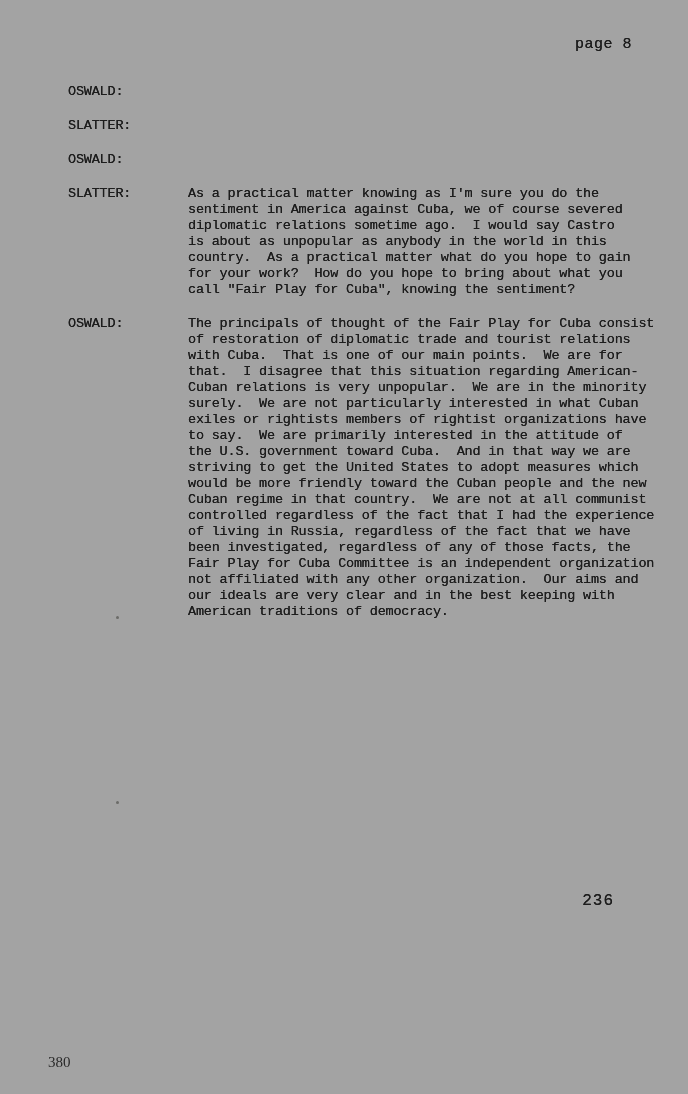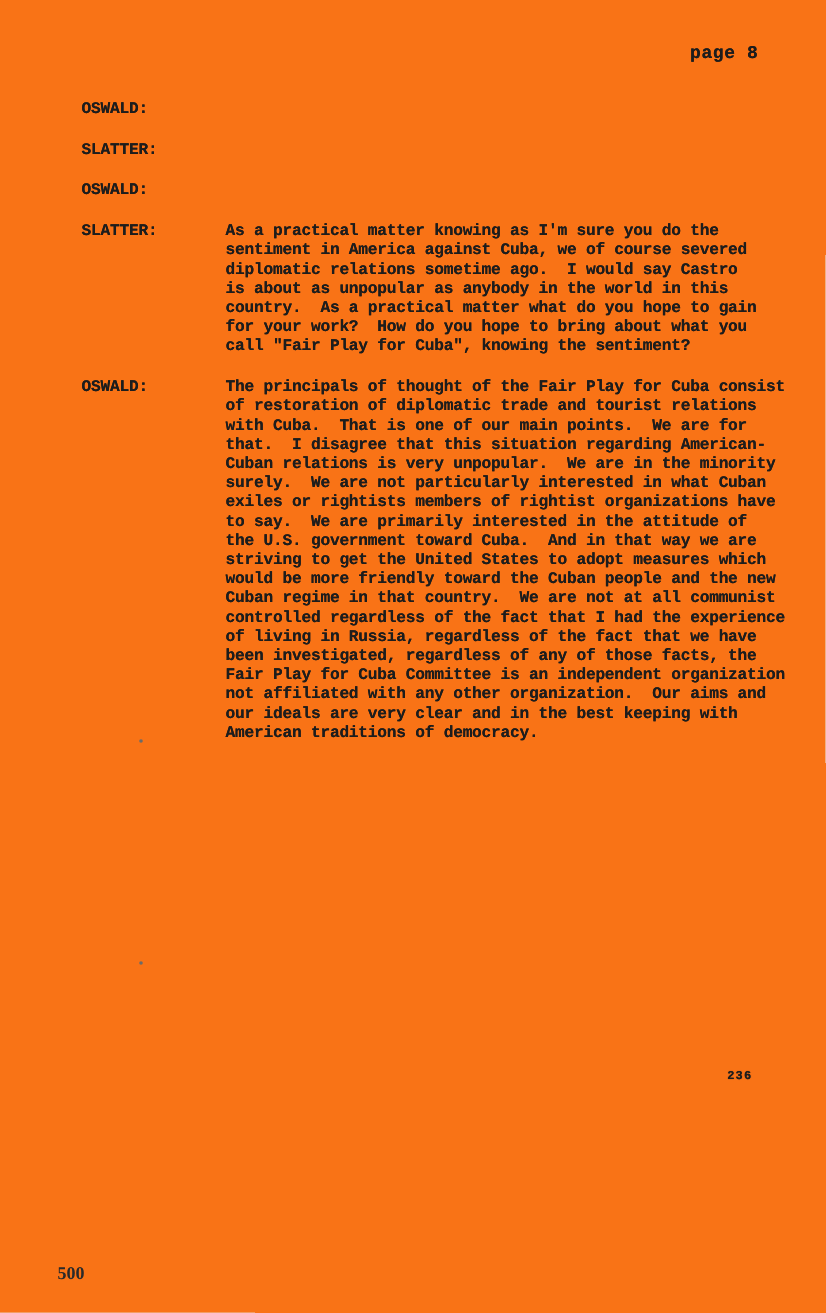--- a/index.html
+++ b/index.html
@@ -5,25 +5,24 @@
   html, body {
     margin: 0;
     padding: 0;
     background: #e8e8e6;
   }
   .page {
     position: relative;
     width: 688px;
     height: 1094px;
     margin: 0 auto;
-    background: #f97316;
+    background: #a3a3a3;
     overflow: hidden;
     font-family: "Liberation Mono", "DejaVu Sans Mono", monospace;
     color: #1d1d1d;
-    font-weight: bold;
   }
   .page-header {
     position: absolute;
     top: 36px;
     right: 56px;
     font-size: 15px;
     letter-spacing: 0.5px;
     text-shadow: 0 0 0.4px #1d1d1d;
   }
   .transcript {
@@ -48,22 +47,22 @@
     flex: 1 1 auto;
     font-size: 13.5px;
     line-height: 16px;
     white-space: pre;
     text-shadow: 0 0 0.5px #1d1d1d;
     letter-spacing: -0.2px;
   }
   .page-number {
     position: absolute;
     top: 892px;
-    right: 61px;
-    font-size: 10px;
+    right: 74px;
+    font-size: 16px;
     letter-spacing: 1px;
     text-shadow: 0 0 0.6px #1d1d1d;
   }
   .exhibit-caption {
     position: absolute;
     top: 924px;
     left: 36px;
     right: 0;
     text-align: center;
     font-family: "Liberation Serif", "DejaVu Serif", serif;
@@ -146,18 +145,18 @@
 Fair Play for Cuba Committee is an independent organization
 not affiliated with any other organization.  Our aims and
 our ideals are very clear and in the best keeping with
 American traditions of democracy.</div>
     </div>
   </div>
 
   <div class="page-number">236</div>
 
 
-  <div class="folio-number">500</div>
+  <div class="folio-number">380</div>
 
   <div class="ink-speck speck-1"></div>
   <div class="ink-speck speck-2"></div>
 
 </div>
 
 </body></html>

